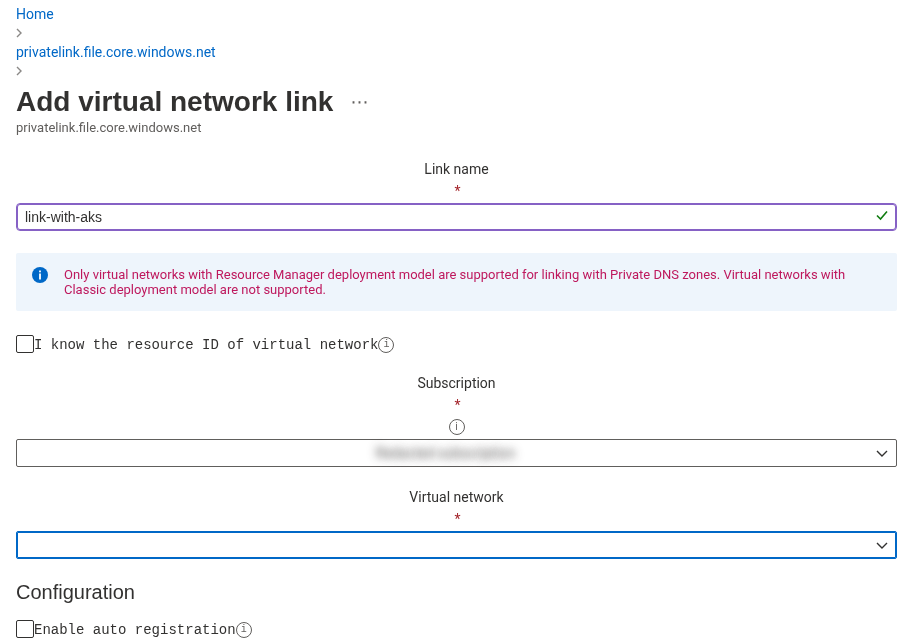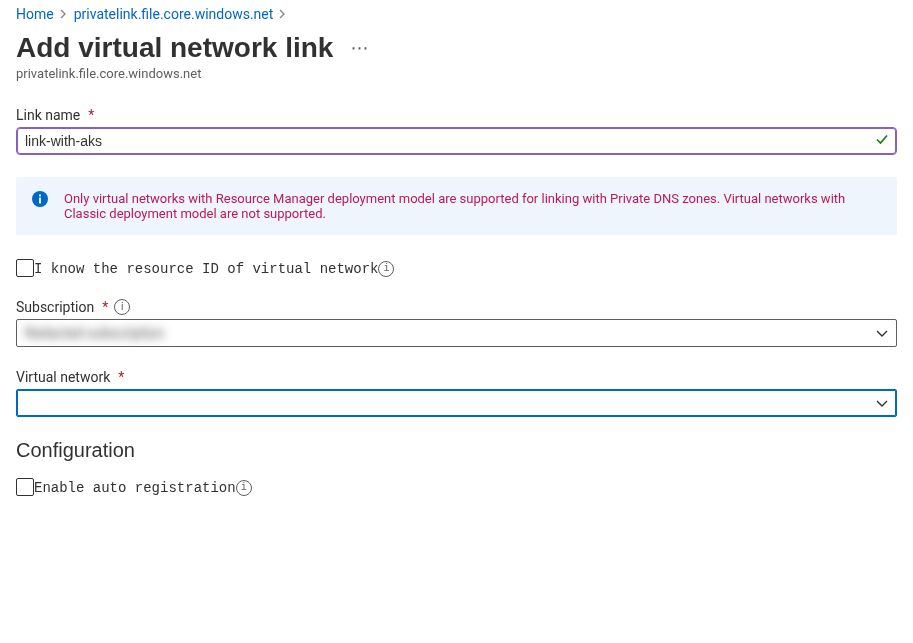--- a/index.html
+++ b/index.html
@@ -11,26 +11,26 @@
     background: #ffffff;
   }
   .page {
     width: 913px;
     box-sizing: border-box;
     padding: 6px 16px 16px 16px;
   }
   
   .breadcrumb {
     display: flex;
-    align-items: center;
     flex-wrap: wrap;
     gap: 6px;
     font-size: 14px;
     color: #605e5c;
     margin-bottom: 10px;
+    flex-direction: column;
   }
   .breadcrumb a {
     color: #0068c7;
     text-decoration: none;
   }
   .bc-sep {
     color: #8a8886;
     display: inline-flex;
     align-items: center;
   }
@@ -62,20 +62,21 @@
     margin-bottom: 26px;
   }
   
   .form-label {
     display: flex;
     align-items: center;
     gap: 6px;
     font-size: 14px;
     color: #323130;
     margin-bottom: 4px;
+    flex-direction: column;
   }
   .req {
     color: #a4262c;
     margin-left: 2px;
   }
   .info-icon {
     display:inline-flex;
     align-items:center;
     justify-content:center;
     width:14px; height:14px;
@@ -164,20 +165,21 @@
     border: 1px solid #605e5c;
     border-radius: 2px;
     display: flex;
     align-items: center;
     padding: 0 30px 0 8px;
     box-sizing: border-box;
     font-size: 14px;
     color: #323130;
     cursor: pointer;
     background:#fff;
+    justify-content:center;
   }
   .dropdown.focused {
     border-color: #0068c7;
     box-shadow: 0 0 0 1px #0068c7 inset;
   }
   .dropdown .chevron {
     position: absolute;
     right: 8px;
     top: 50%;
     transform: translateY(-50%);

